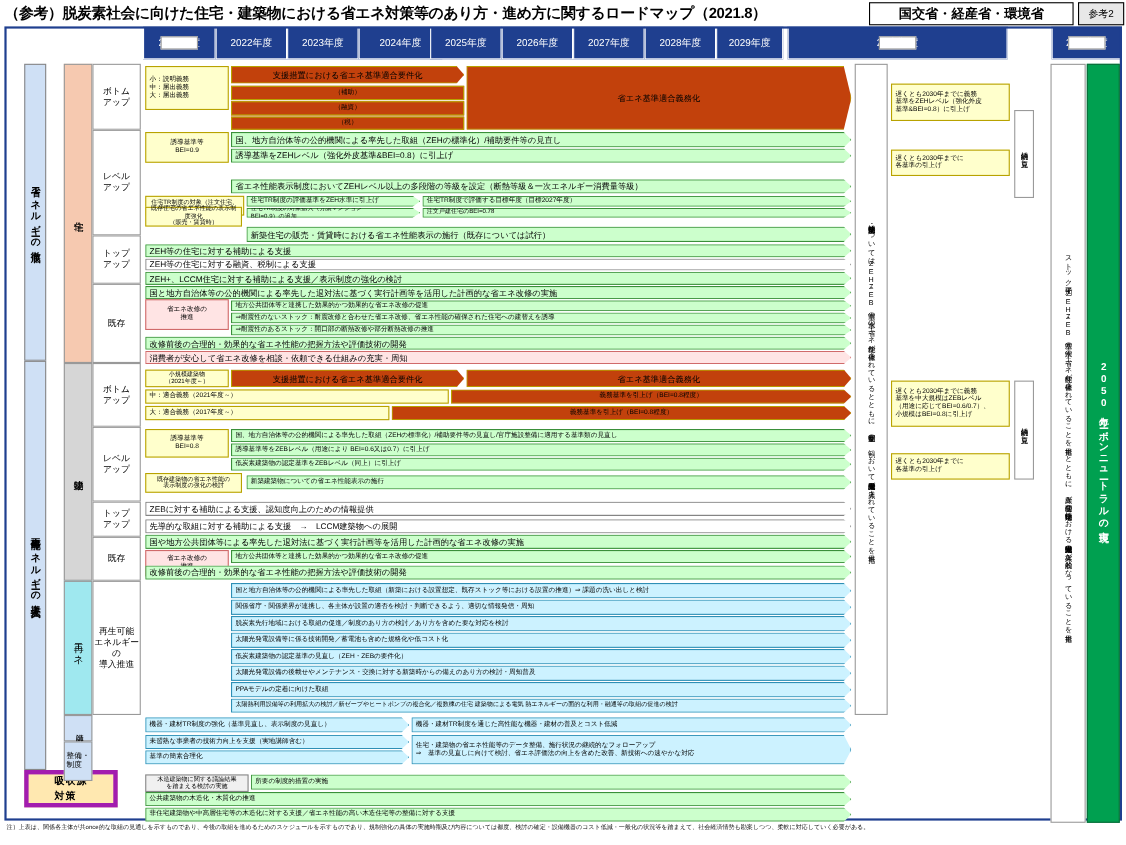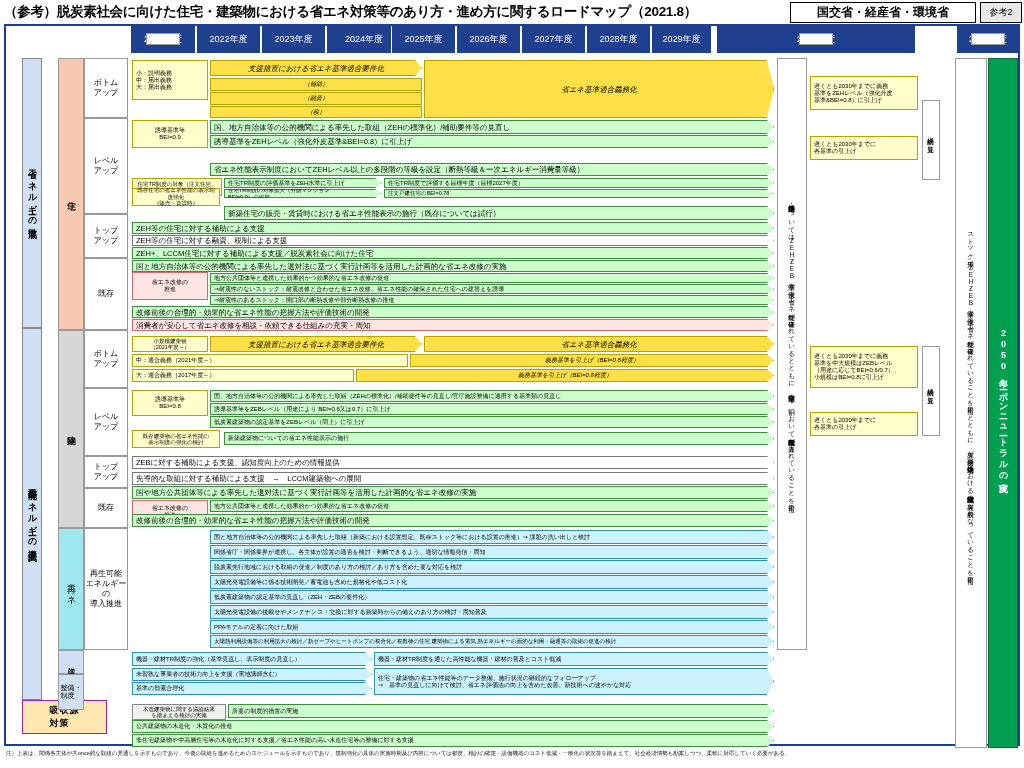--- a/index.html
+++ b/index.html
@@ -67,21 +67,21 @@
 
   
   .box{
     position:absolute;box-sizing:border-box;
     display:flex;align-items:center;
     font-size:7.5px;line-height:9px;padding:0 3px;
     white-space:pre-line;
   }
   .box.c{justify-content:center;text-align:center;}
   .yl{background:#ffffcc;border:1px solid #b8a200;}
-  .yl2{background:#fde047;border:1px solid #b8a200;font-style:italic;}
+  .yl2{background:#c2410c;border:1px solid #b8a200;}
   .gr{background:#ccffcc;border:1px solid #3a8f3a;}
   .pk{background:#ffe4e4;border:1px solid #d06a6a;}
   .cy{background:#ccf2ff;border:1px solid #2e8fb5;}
   .wt{background:#ffffff;border:1px solid #777;}
   .gy{background:#f0f0f0;border:1px solid #888;}
 
   
   .arrow{clip-path:polygon(0 0, calc(100% - 7px) 0, 100% 50%, calc(100% - 7px) 100%, 0 100%);}
 
   .tiny{font-size:6px;line-height:7px;}
@@ -144,21 +144,21 @@
     <div class="ycell" style="left:956px;top:24px;width:64px;">
       <span>2050年度</span>
         <span class="sub">（長期）</span>
     </div>
   </div>
 
   <div class="frame"></div>
 
   <div class="vlabel bold" style="left:22px;top:58px;width:20px;height:270px;background:#cfe0f5;">省エネルギーの徹底</div>
   <div class="vlabel bold" style="left:22px;top:328px;width:20px;height:372px;background:#cfe0f5;">再生可能エネルギーの導入拡大</div>
-  <div class="vlabel" style="left:22px;top:700px;width:85px;height:34px;background:#ffe8b0;border:1px solid #a21caf;writing-mode:horizontal-tb;font-weight:bold;white-space:pre-line;">吸収源
+  <div class="vlabel" style="left:22px;top:700px;width:85px;height:34px;background:#ffe8b0;border:4px solid #a21caf;writing-mode:horizontal-tb;font-weight:bold;white-space:pre-line;">吸収源
 対策</div>
 
   <div class="cat" style="left:58px;top:58px;width:26px;height:272px;background:#f6c9b0;">住宅</div>
   <div class="cat" style="left:58px;top:330px;width:26px;height:198px;background:#d6d6d6;">建築物</div>
   <div class="cat" style="left:58px;top:528px;width:26px;height:122px;background:#9fe8ef;">再エネ</div>
   <div class="cat" style="left:58px;top:650px;width:26px;height:24px;background:#cfe0f5;font-size:7px;">講師</div>
   <div class="cat" style="left:58px;top:674px;width:26px;height:36px;background:#cfe0f5;font-size:7px;writing-mode:horizontal-tb;white-space:pre-line;line-height:8px;">整備・
 制度</div>
 
   <div class="sub" style="left:84px;top:58px;width:44px;height:60px;white-space:pre-line;">ボトム
@@ -202,21 +202,21 @@
 BEI=0.9）の追加</div>
   <div class="box gr tiny arrow" style="left:384px;top:178px;width:390px;height:10px;">住宅TR制度で評価する目標年度（目標2027年度）</div>
   <div class="box gr tiny2 arrow" style="left:384px;top:189px;width:390px;height:9px;">注文戸建住宅のBEI=0.78</div>
   <div class="box yl c tiny2" style="left:132px;top:190px;width:90px;height:16px;white-space:pre-line;opacity:0;"></div>
   <div class="box yl c tiny2" style="left:132px;top:188px;width:88px;height:18px;white-space:pre-line;">既存住宅の省エネ性能の表示制度強化
 （販売・賃貸時）</div>
   <div class="box gr arrow" style="left:224px;top:206px;width:550px;height:14px;">新築住宅の販売・賃貸時における省エネ性能表示の施行（既存については試行）</div>
 
   <div class="box wt arrow" style="left:132px;top:235px;width:642px;height:11px;">ZEH等の住宅に対する融資、税制による支援</div>
   <div class="box gr arrow" style="left:132px;top:222px;width:642px;height:12px;">ZEH等の住宅に対する補助による支援</div>
-  <div class="box gr arrow" style="left:132px;top:247px;width:642px;height:12px;">ZEH+、LCCM住宅に対する補助による支援／脱炭素社会に向けた住宅</div>
+  <div class="box gr arrow" style="left:132px;top:247px;width:642px;height:12px;">ZEH+、LCCM住宅に対する補助による支援／表示制度の強化の検討</div>
 
   <div class="box pk c tiny" style="left:132px;top:272px;width:76px;height:28px;white-space:pre-line;">省エネ改修の
 推進</div>
   <div class="box gr arrow" style="left:132px;top:260px;width:642px;height:12px;">国と地方自治体等の公的機関による率先した退対法に基づく実行計画等を活用した計画的な省エネ改修の実施</div>
   <div class="box gr tiny arrow" style="left:210px;top:273px;width:564px;height:10px;">地方公共団体等と連携した効果的かつ効果的な省エネ改修の促進</div>
   <div class="box gr tiny arrow" style="left:210px;top:284px;width:564px;height:10px;">⇒耐震性のないストック：耐震改修と合わせた省エネ改修、省エネ性能の確保された住宅への建替えを誘導</div>
   <div class="box gr tiny arrow" style="left:210px;top:295px;width:564px;height:10px;">⇒耐震性のあるストック：開口部の断熱改修や部分断熱改修の推進</div>
   <div class="box gr arrow" style="left:132px;top:306px;width:642px;height:12px;">改修前後の合理的・効果的な省エネ性能の把握方法や評価技術の開発</div>
   <div class="box pk arrow" style="left:132px;top:319px;width:642px;height:12px;">消費者が安心して省エネ改修を相談・依頼できる仕組みの充実・周知</div>
 

